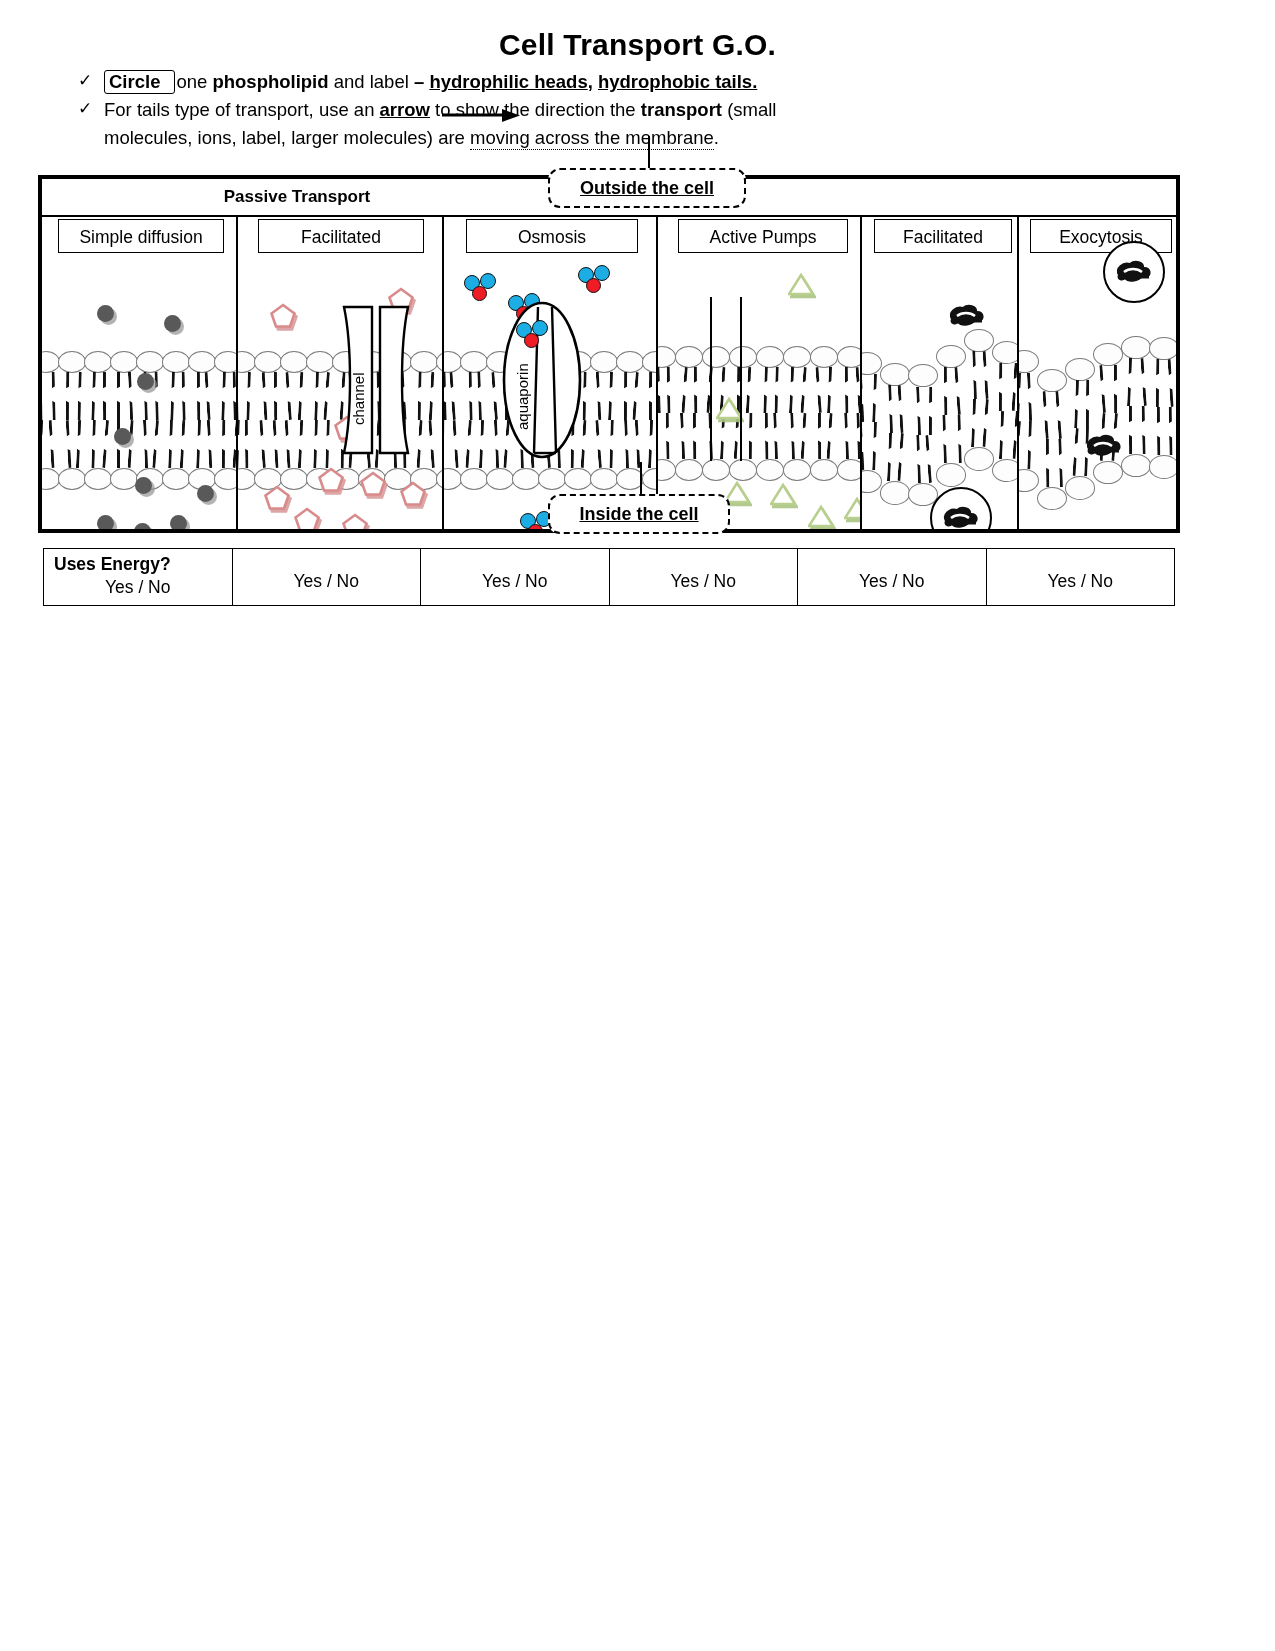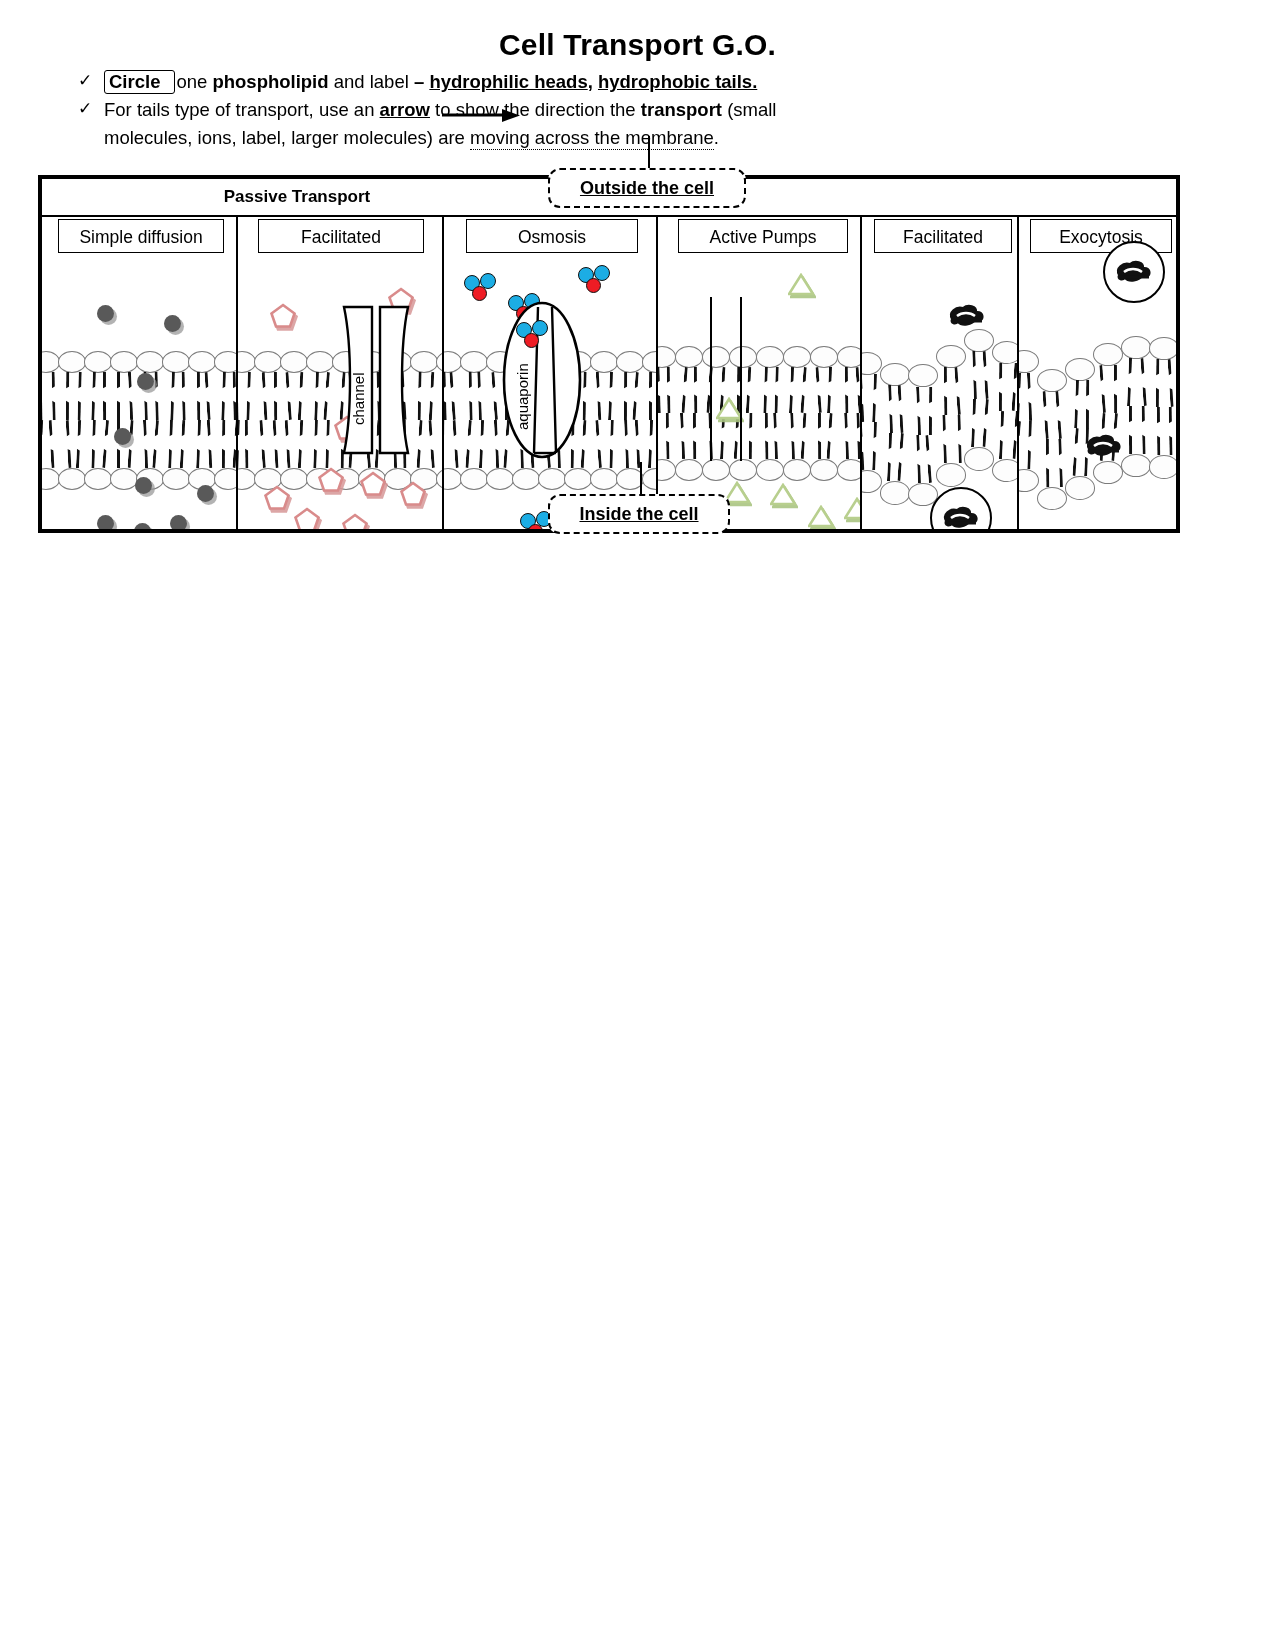--- a/index.html
+++ b/index.html
@@ -704,14 +704,35 @@
 </div>
 
 <div class="callout-stem" style="left:648px;top:136px;height:34px;"></div>
 <div class="callout" id="callout-outside"><span>Outside the cell</span></div>
 
 <div class="callout-stem" style="left:640px;top:462px;height:34px;"></div>
 <div class="callout" id="callout-inside"><span>Inside the cell</span></div>
 
 <table id="answer-table">
   <tbody>
+      <tr>
+    <td class="energy-cell">
+      <span class="lbl-bold">Uses Energy?</span>
+      <span class="yn yn-first">Yes / No</span>
+    </td>
+    <td class="energy-cell">
+      <span class="yn" style="padding-top:22px">Yes / No</span>
+    </td>
+    <td class="energy-cell">
+      <span class="yn" style="padding-top:22px">Yes / No</span>
+    </td>
+    <td class="energy-cell">
+      <span class="yn" style="padding-top:22px">Yes / No</span>
+    </td>
+    <td class="energy-cell">
+      <span class="yn" style="padding-top:22px">Yes / No</span>
+    </td>
+    <td class="energy-cell">
+      <span class="yn" style="padding-top:22px">Yes / No</span>
+    </td>
+  </tr>
 </tbody>
   </table>
 
 </body></html>

